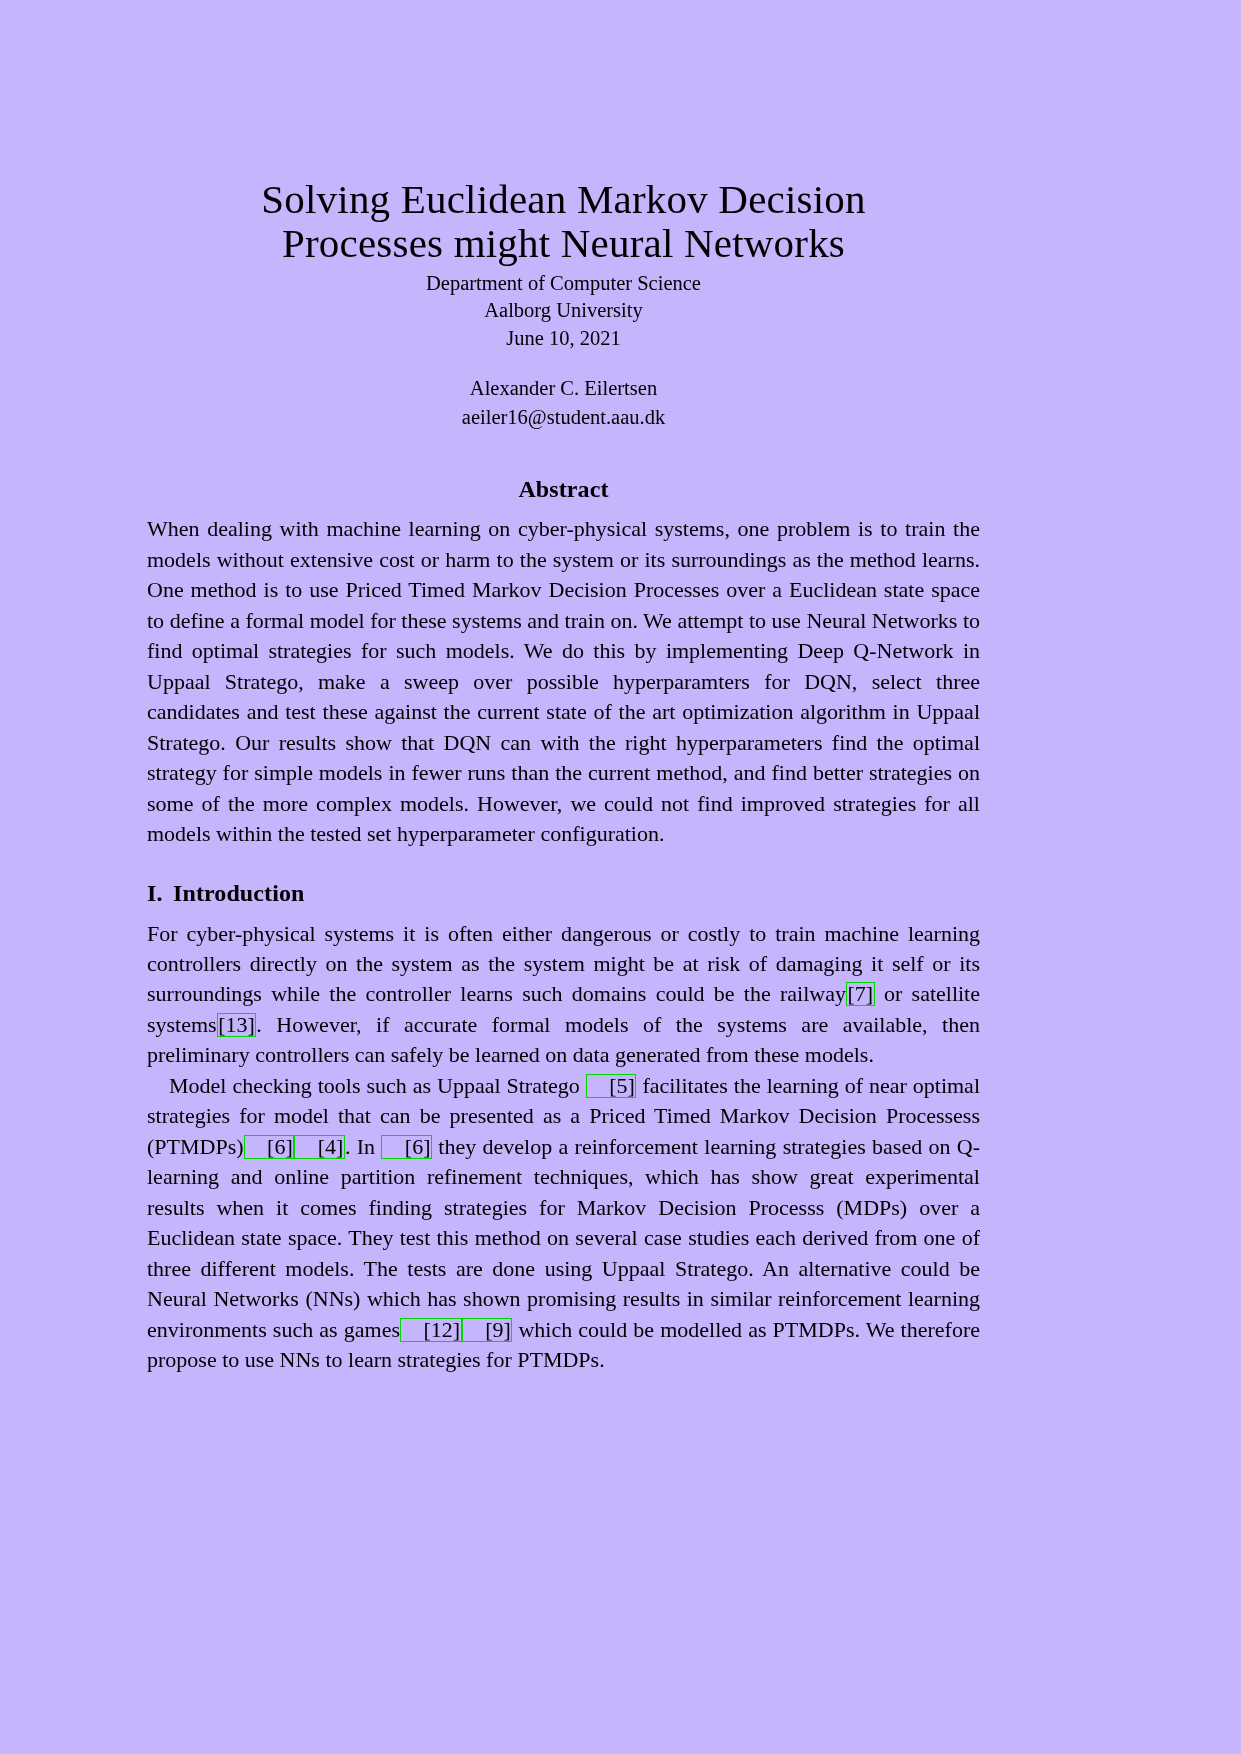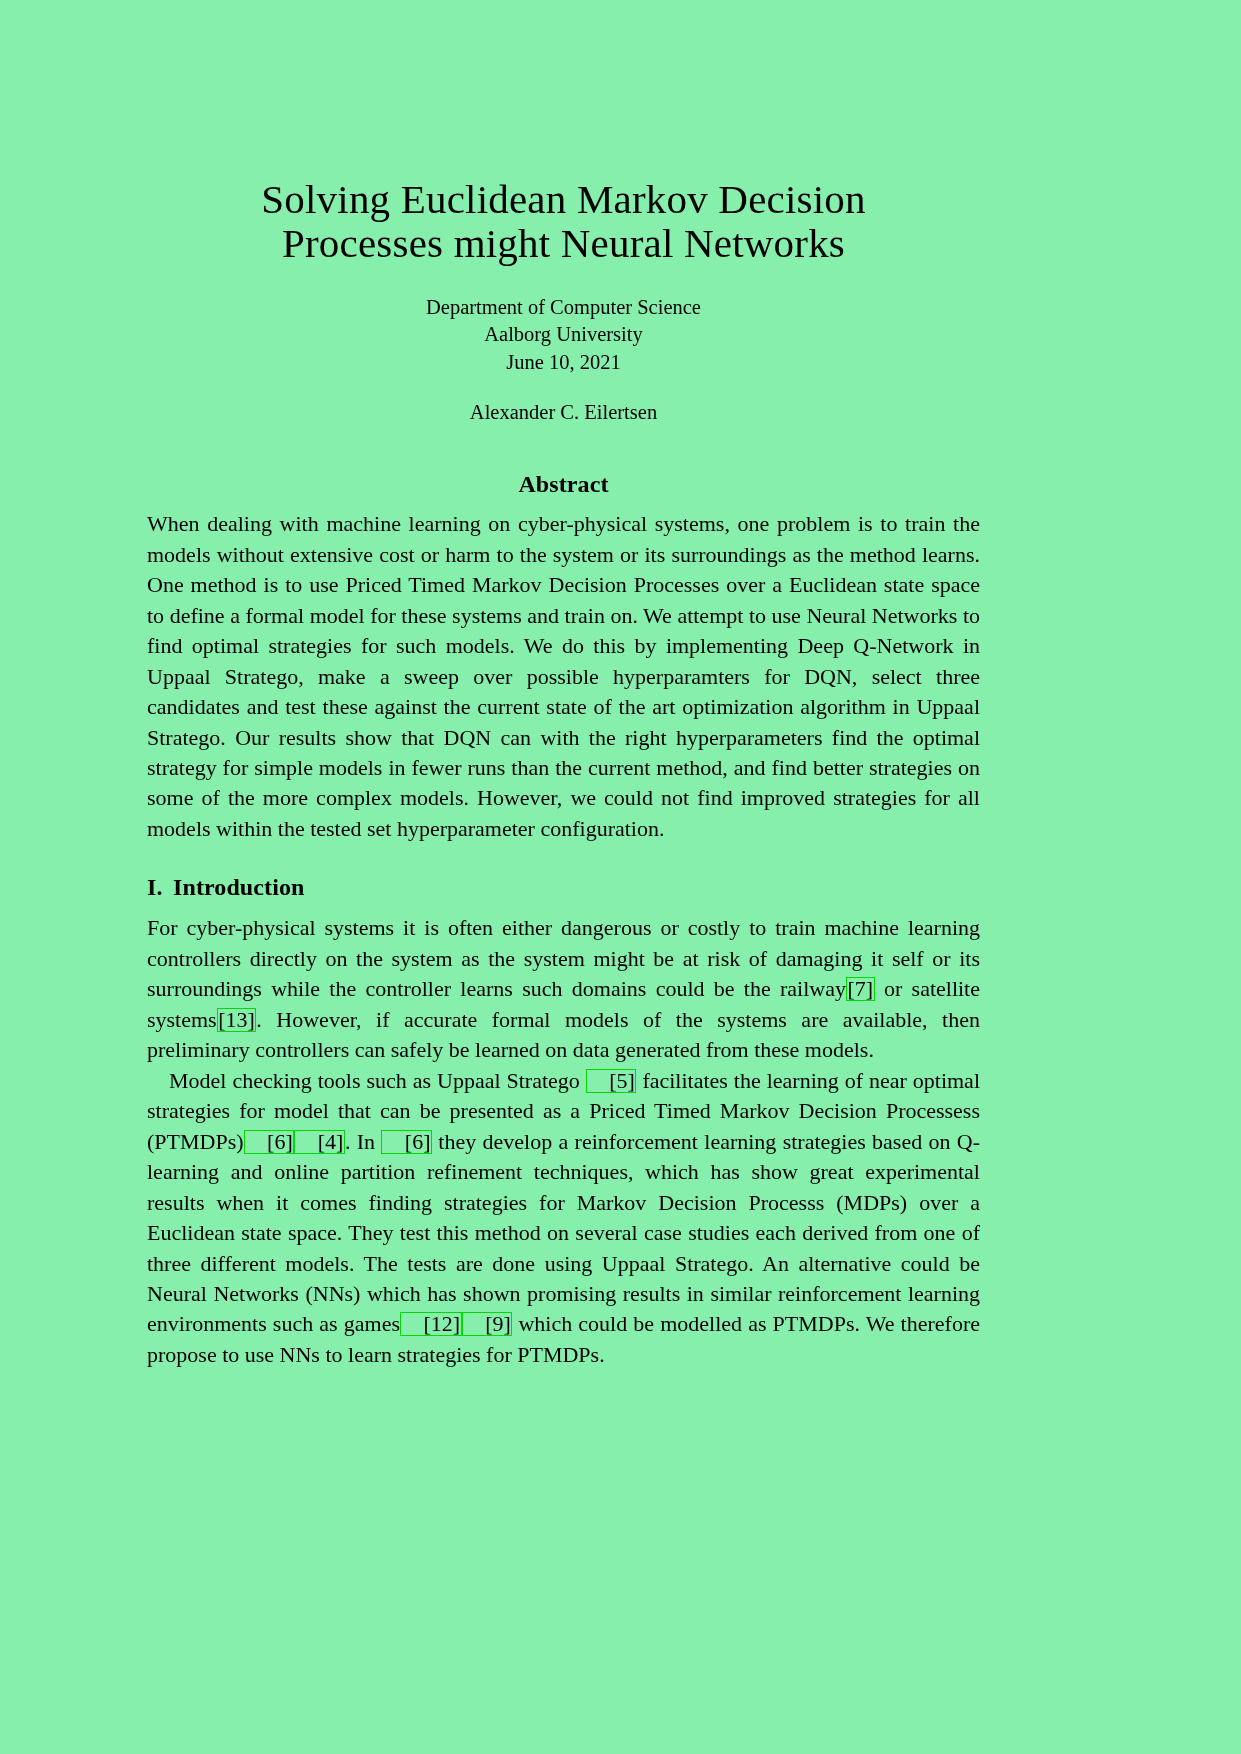--- a/index.html
+++ b/index.html
@@ -15,21 +15,21 @@
     position: relative;
     overflow: hidden;
   }
 
   .page {
     position: absolute;
     left: 0;
     top: 0;
     width: 1241px;
     height: 1754px;
-    background: #86efac;
+    background: #c4b5fd;
   }
 
   .content {
     position: absolute;
     left: 147px;
     top: 0;
     width: 833px;
   }
 
   
@@ -43,21 +43,21 @@
     font-weight: normal;
     letter-spacing: 0.2px;
     margin: 0 auto;
     width: 745px;
   }
   .title-line {
     display: block;
   }
 
   .affiliation {
-    margin-top: 28px;
+    margin-top: 4px;
     font-size: 20.5px;
     line-height: 1.34;
     text-align: center;
   }
   .affiliation div {
     display: block;
   }
 
   .author-block {
     margin-top: 22px;
@@ -131,20 +131,21 @@
       </h1>
 
       <div class="affiliation">
         <div>Department of Computer Science</div>
         <div>Aalborg University</div>
         <div>June 10, 2021</div>
       </div>
 
       <div class="author-block">
         <div>Alexander C. Eilertsen</div>
+        <div>aeiler16@student.aau.dk</div>
       </div>
     </div>
 
     <h2 class="section-heading abstract-heading">Abstract</h2>
     <p class="body-par abstract-par">When dealing with machine learning on cyber-physical systems, one problem is to train the models without extensive cost or harm to the system or its surroundings as the method learns. One method is to use Priced Timed Markov Decision Processes over a Euclidean state space to define a formal model for these systems and train on. We attempt to use Neural Networks to find optimal strategies for such models. We do this by implementing Deep Q-Network in Uppaal Stratego, make a sweep over possible hyperparamters for DQN, select three candidates and test these against the current state of the art optimization algorithm in Uppaal Stratego. Our results show that DQN can with the right hyperparameters find the optimal strategy for simple models in fewer runs than the current method, and find better strategies on some of the more complex models. However, we could not find improved strategies for all models within the tested set hyperparameter configuration.</p>
 
     <h2 class="section-heading intro-heading">
       <span class="sec-num">I.</span><span>Introduction</span>
     </h2>
 

